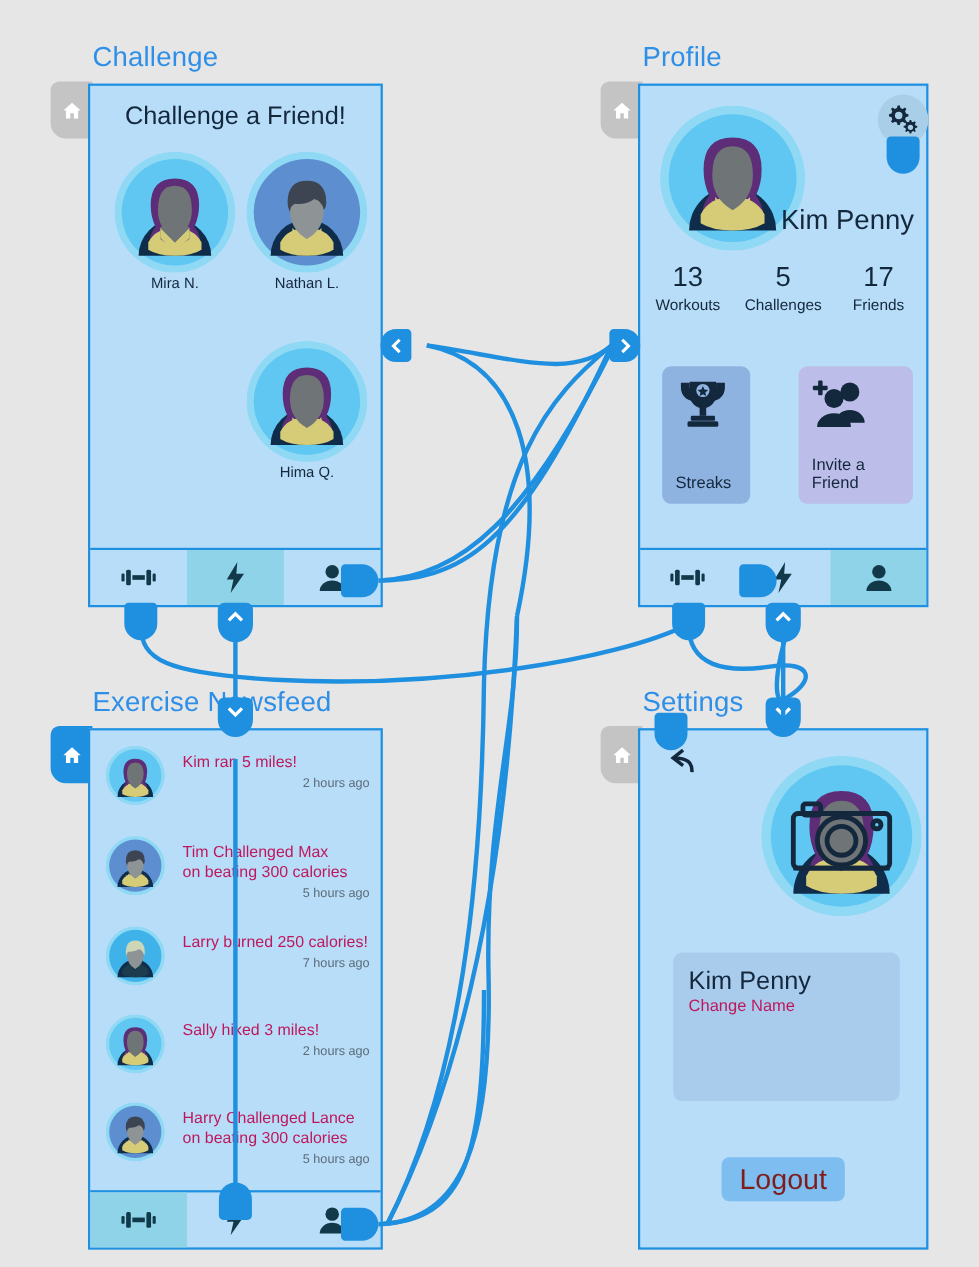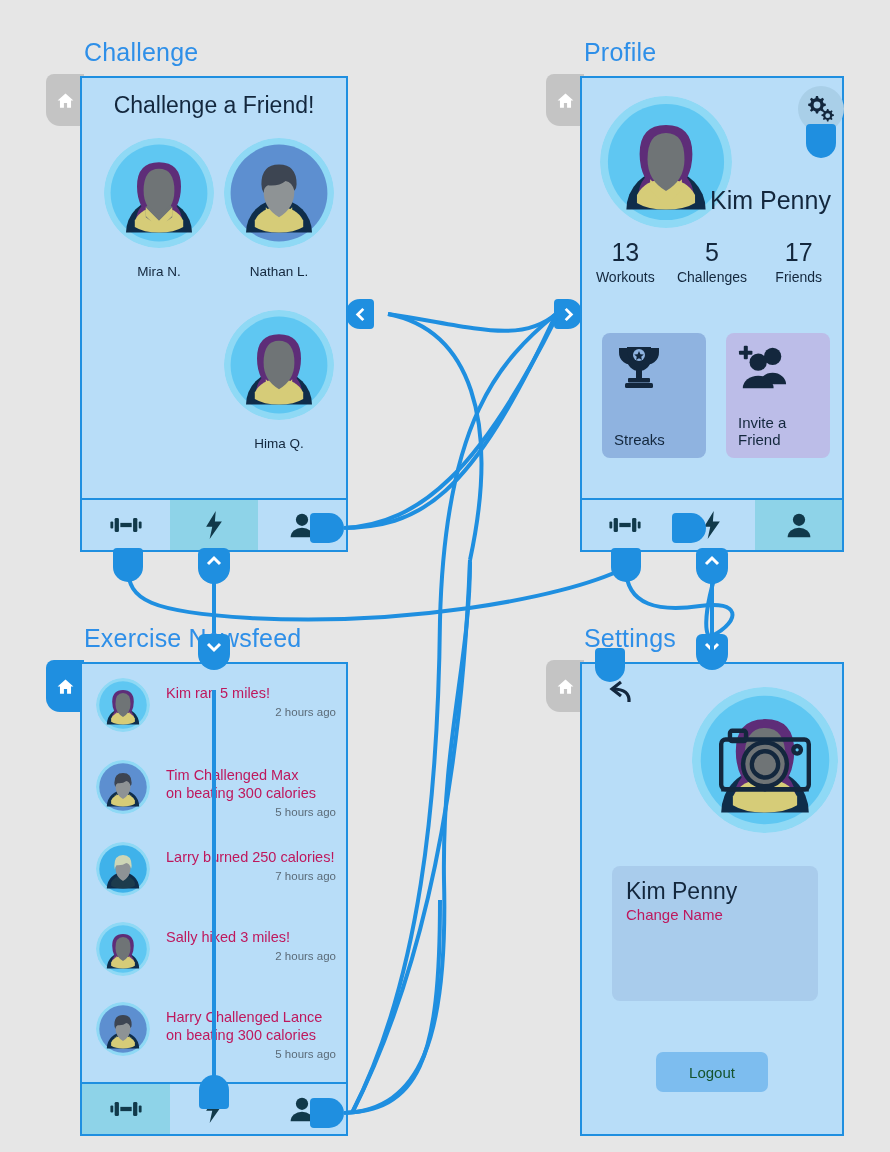--- a/index.html
+++ b/index.html
@@ -75,21 +75,21 @@
     color: #13273d;
     font-size: 23px;
     padding-top: 14px;
   }
 
   
   .avatar { position: relative; border-radius: 50%; overflow: hidden; }
   .avatar svg { display: block; width: 100%; height: 100%; }
 
   .friend { position: absolute; text-align: center; }
-  .friend .name { color: #13273d; font-size: 13.5px; margin-top: 16px; }
+  .friend .name { color: #13273d; font-size: 13.5px; margin-top: 2px; }
 
   
   .tabbar {
     position: absolute; left: 0; right: 0; bottom: 0;
     height: 52px;
     border-top: 2px solid #1f8fe0;
     display: flex;
   }
   .tab { flex: 1; display: flex; align-items: center; justify-content: center; }
   .tab.sel { background: #8ed3e8; }
@@ -125,21 +125,21 @@
     border-radius: 8px;
     padding: 12px 14px;
   }
   .namebox .val { font-size: 23px; color: #13273d; }
   .namebox .ph { font-size: 15px; color: #be185d; margin-top: 1px; }
   .logout {
     position: absolute;
     background: #7dbdef;
     border-radius: 7px;
     display: flex; align-items: center; justify-content: center;
-    font-size: 15px; color: #14532d;
+    font-size: 26px; color: #7f1d1d;
   }
   .backarrow { position: absolute; }
   .backarrow svg { width: 36px; height: 30px; stroke: #13273d; stroke-width: 3.2; fill: none; }
   .gear {
     position: absolute; width: 46px; height: 46px; border-radius: 50%;
     background: #a9cfe8; display: flex; align-items: center; justify-content: center;
   }
   .gear svg { width: 32px; height: 32px; fill: #13273d; }
 </style>
 </head>
@@ -286,21 +286,21 @@
       <div class="stat">
         <div class="num">5</div>
         <div class="lbl">Challenges</div>
       </div>
       <div class="stat">
         <div class="num">17</div>
         <div class="lbl">Friends</div>
       </div>
     </div>
 
-    <div class="card" style="left:20px; top:255px; width:104px; height:125px; background:#8fb3e0;">
+    <div class="card" style="left:20px; top:255px; width:80px; height:125px; background:#8fb3e0;">
       <svg viewBox="0 0 48 44">
           <path d="M12 2 h24 v12 a12 12 0 0 1-24 0z"></path>
           <circle cx="24" cy="10" r="6" fill="#8fb3e0"></circle>
           <path d="M24 6 l1.4 3.2 l3.4.3 l-2.6 2.3 l.8 3.3 l-3-1.8 l-3 1.8 l.8-3.3 l-2.6-2.3 l3.4-.3z" fill="#13273d"></path>
           <path d="M4 3 h8 v4 a8 8 0 0 0 8 8 v4 a12 12 0 0 1-16-12z"></path>
           <path d="M44 3 h-8 v4 a8 8 0 0 1-8 8 v4 a12 12 0 0 0 16-12z"></path>
           <rect x="21" y="24" width="6" height="9"></rect>
           <rect x="13" y="33" width="22" height="4.5" rx="1"></rect>
           <rect x="10" y="38" width="28" height="5" rx="1.5"></rect>
         </svg>

